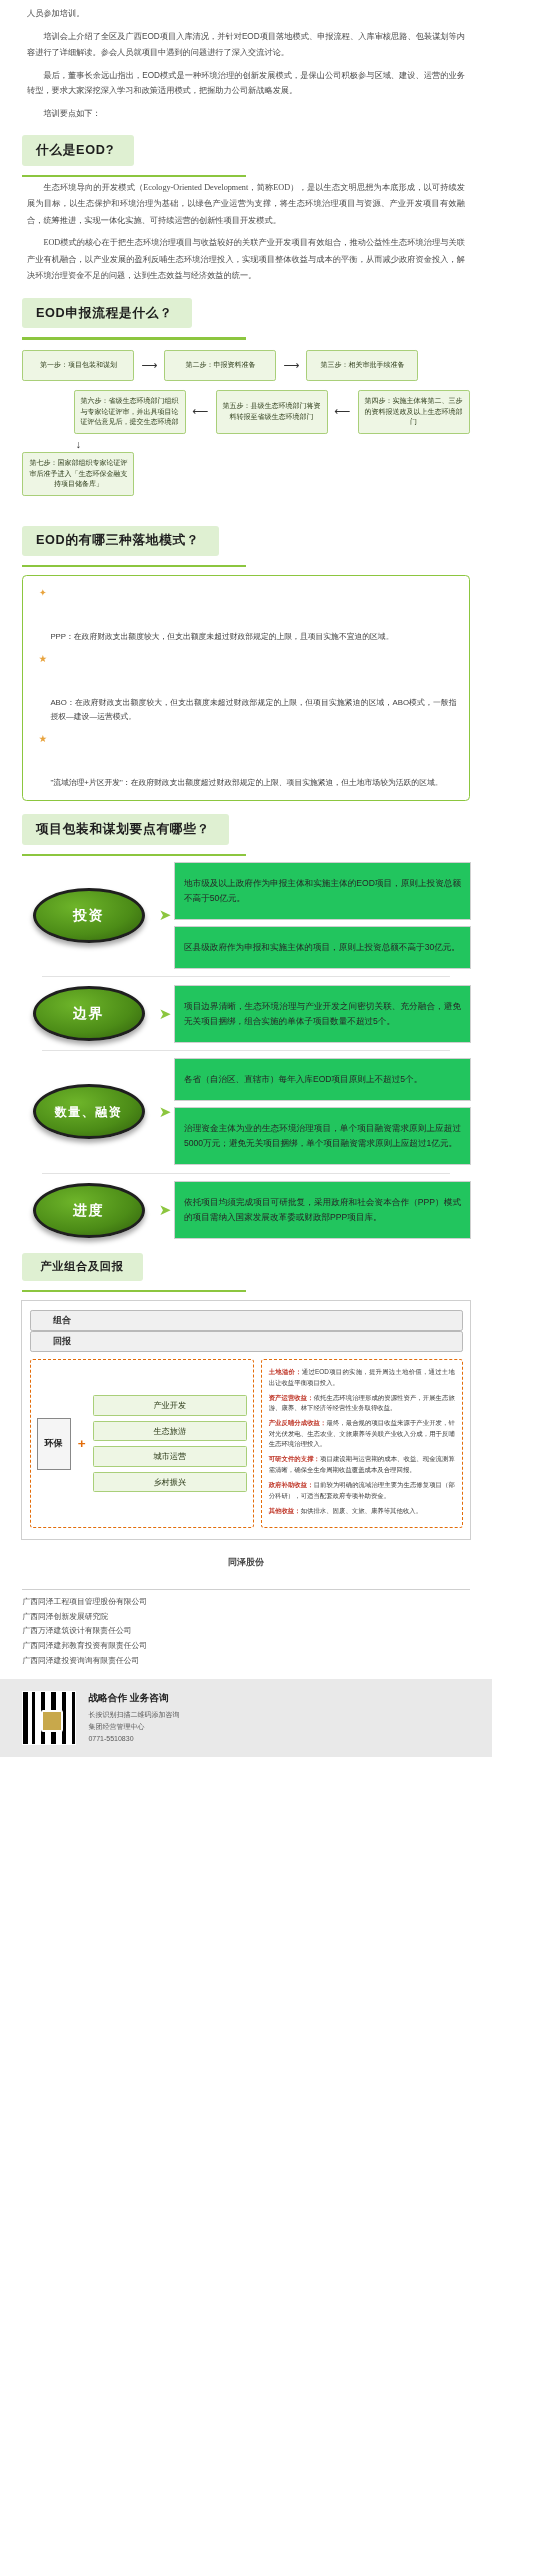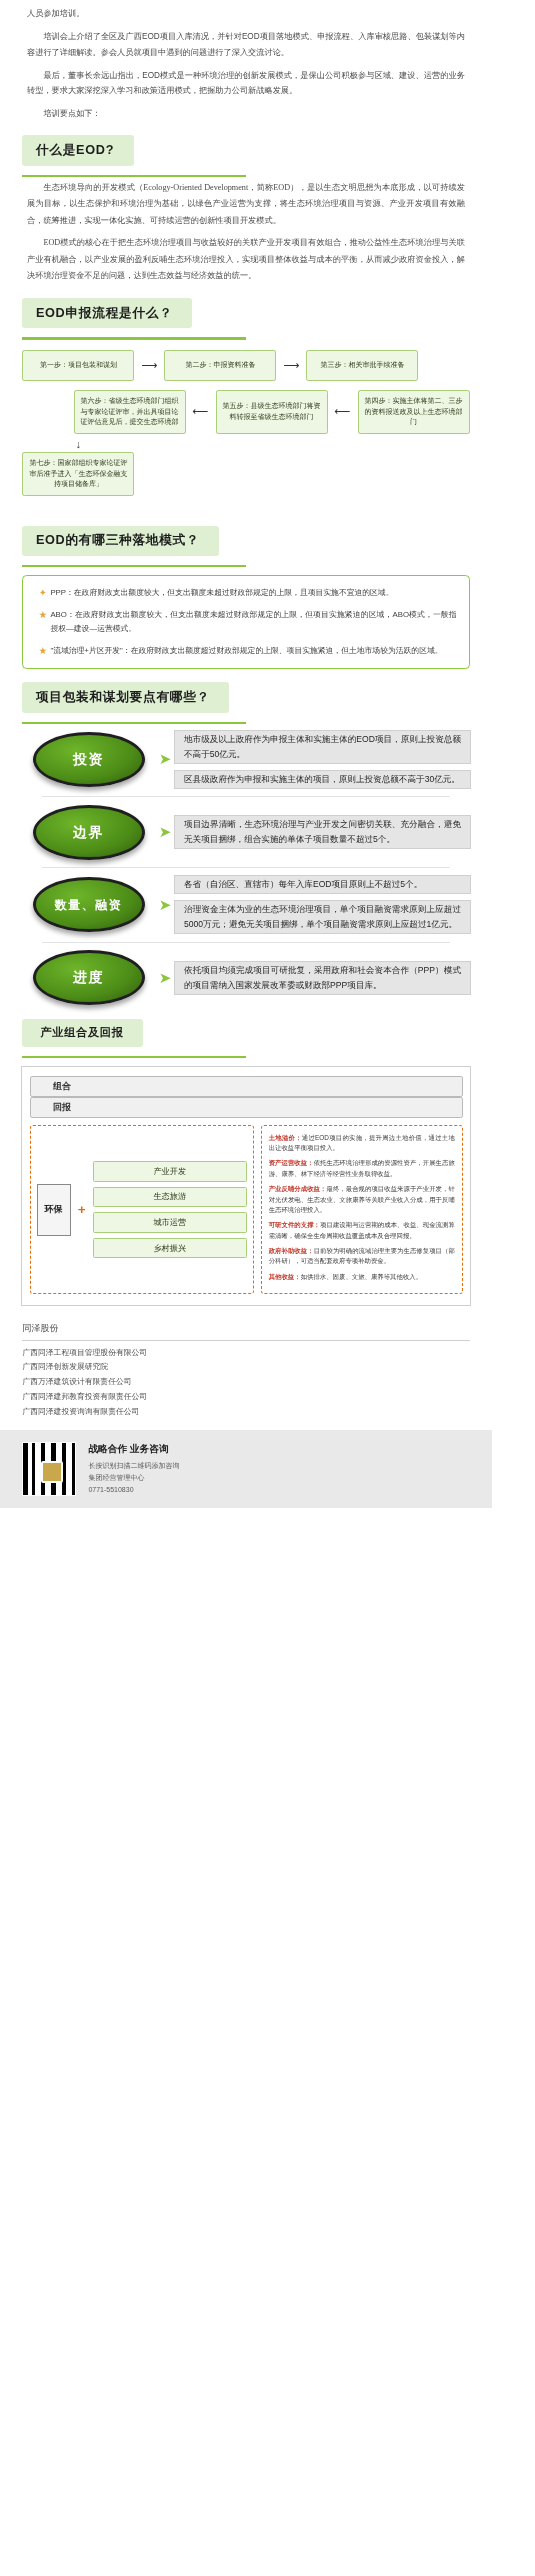--- a/index.html
+++ b/index.html
@@ -116,21 +116,21 @@
     color: #3d3d3d;
   }
   .mode-item:last-child { margin-bottom: 0; }
   .mode-ic {
     flex: 0 0 15px;
     font-size: 9.7px;
     color: #e8a33d;
     line-height: 1.4;
     text-align: center;
   }
-  .mode-tx { flex: 1; text-align: justify; }
+  .mode-tx { flex: 1; text-align: justify; margin-top: 44px; }
 
   
   .pkg {
     padding: 6px 21px 0 21px;
   }
   .pkg-row {
     display: flex;
     align-items: center;
     margin-bottom: 7.5px;
     position: relative;
@@ -163,25 +163,25 @@
     flex: 0 0 18px;
     display: flex;
     align-items: center;
     justify-content: center;
     color: #8cc63f;
     font-size: 15px;
   }
   .panel-col { flex: 1; }
   .panel {
     border: 0.7px solid #cfcfcf;
-    background: #e5e5e5;
+    background: #22c55e;
     font-size: 8.6px;
     line-height: 1.75;
     color: #262626;
-    padding: 1px 9px;
+    padding: 13px 9px;
     margin-bottom: 6px;
     text-align: justify;
   }
   .panel:last-child { margin-bottom: 0; }
   .pkg-sep {
     height: 0.7px;
     background: #e2e2e2;
     margin: 4.5px 21px 7.5px 21px;
   }
 
@@ -253,25 +253,26 @@
   .combo-right b { color: #c0392b; }
 
   
   .footer-brand {
     margin: 16.4px 22.4px 3px 22.4px;
     font-size: 7.5px;
     color: #666;
   }
   .brand-logo {
     font-size: 9px;
-    font-weight: normal;
+    font-weight: bold;
     color: #4a4a4a;
     border-bottom: 0.7px solid #cfcfcf;
-    padding-bottom: 5px;
+    padding-bottom: 20px;
     margin-bottom: 4.5px;
+    text-align: center;
   }
   .co-list { list-style: none; padding: 0; margin: 0; }
   .co-list li {
     font-size: 7.8px;
     line-height: 1.9;
     color: #4f4f4f;
   }
 
   
   .contact {

